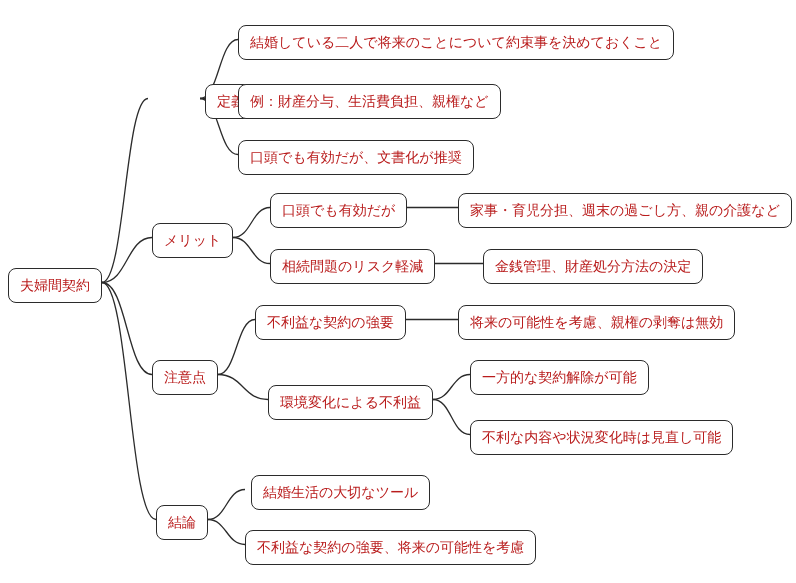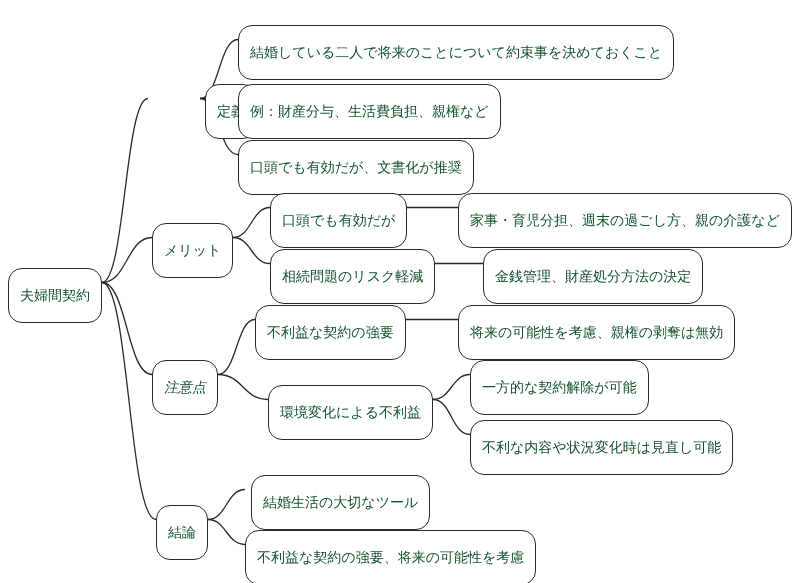--- a/index.html
+++ b/index.html
@@ -19,25 +19,25 @@
     position: absolute;
     left: 0;
     top: 0;
     pointer-events: none;
   }
   .node {
     position: absolute;
     box-sizing: border-box;
     background: #ffffff;
     border: 1.4px solid #2b2b2b;
-    border-radius: 14px;
-    padding: 18px 11px;
+    border-radius: 8px;
+    padding: 8px 11px;
     font-size: 14px;
     line-height: 17px;
-    color: #14532d;
+    color: #b91c1c;
     white-space: nowrap;
     z-index: 2;
   }
 </style>
 </head>
 <body>
 
 <div class="canvas">
   <svg id="edges" class="edges" width="796" height="583" viewBox="0 0 796 583">
       <path d="M 102 282.5 C 125 282.5, 125 98.5, 148 98.5" fill="none" stroke="#2b2b2b" stroke-width="1.3"></path>
@@ -66,21 +66,21 @@
   <div class="node" style="left:238px; top:25px;">結婚している二人で将来のことについて約束事を決めておくこと</div>
   <div class="node" style="left:238px; top:84px;">例：財産分与、生活費負担、親権など</div>
   <div class="node" style="left:238px; top:140px;">口頭でも有効だが、文書化が推奨</div>
 
   <div class="node" style="left:152px; top:223px;">メリット</div>
   <div class="node" style="left:270px; top:193px;">口頭でも有効だが</div>
   <div class="node" style="left:270px; top:249px;">相続問題のリスク軽減</div>
   <div class="node" style="left:458px; top:193px;">家事・育児分担、週末の過ごし方、親の介護など</div>
   <div class="node" style="left:483px; top:249px;">金銭管理、財産処分方法の決定</div>
 
-  <div class="node" style="left:152px; top:360px;font-style:italic;">注意点</div>
+  <div class="node" style="left:152px; top:360px;">注意点</div>
   <div class="node" style="left:255px; top:305px;">不利益な契約の強要</div>
   <div class="node" style="left:458px; top:305px;">将来の可能性を考慮、親権の剥奪は無効</div>
   <div class="node" style="left:268px; top:385px;">環境変化による不利益</div>
   <div class="node" style="left:470px; top:360px;">一方的な契約解除が可能</div>
   <div class="node" style="left:470px; top:420px;">不利な内容や状況変化時は見直し可能</div>
 
   <div class="node" style="left:156px; top:505px;">結論</div>
   <div class="node" style="left:251px; top:475px;">結婚生活の大切なツール</div>
   <div class="node" style="left:245px; top:530px;">不利益な契約の強要、将来の可能性を考慮</div>
 </div>

